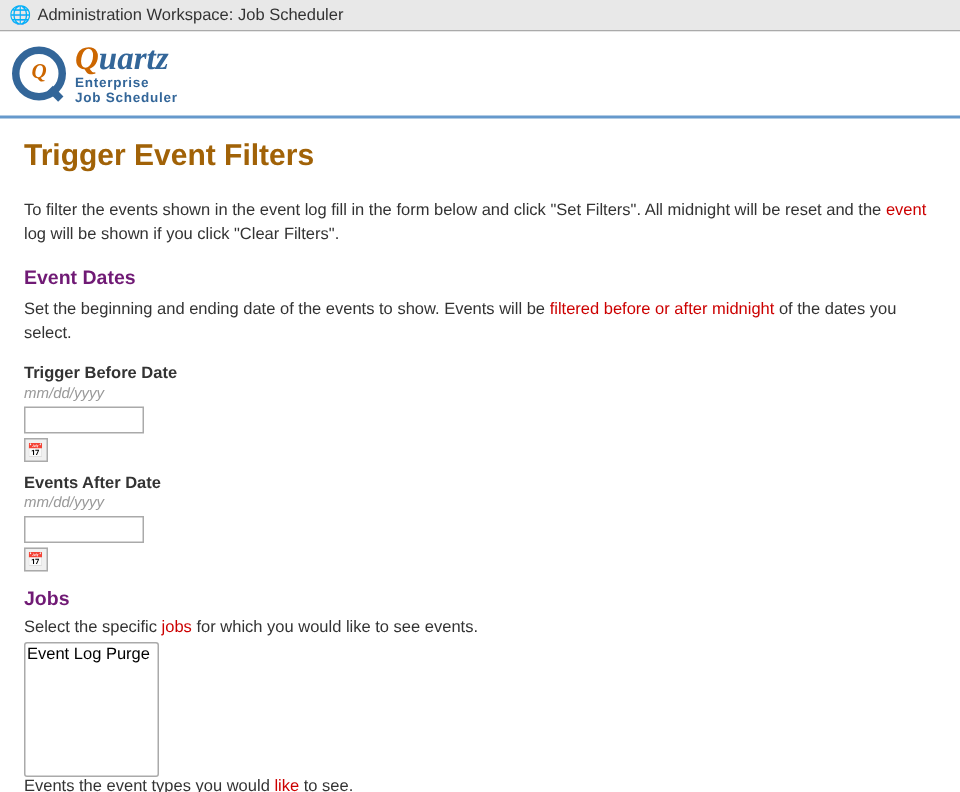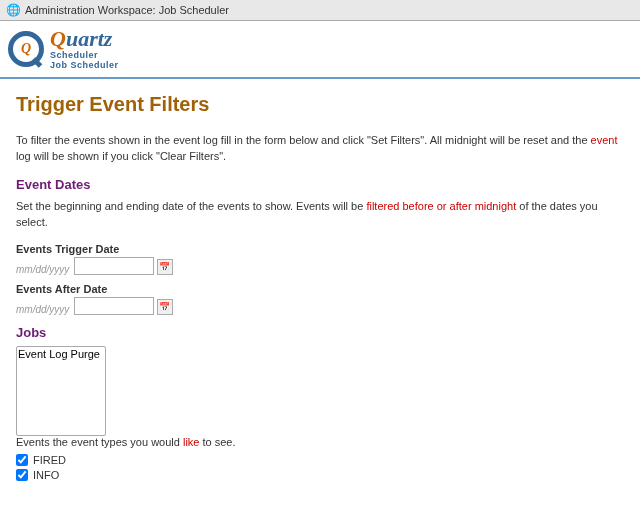--- a/index.html
+++ b/index.html
@@ -96,22 +96,23 @@
       margin-bottom: 8px;
     }
     .field-label {
       font-size: 11px;
       font-weight: bold;
       color: #333;
       margin-bottom: 2px;
     }
     .date-row {
       display: flex;
-      align-items: flex-end;
+      align-items: flex-start;
       gap: 3px;
+      flex-direction: column;
     }
     .date-placeholder {
       font-size: 10px;
       color: #999;
       font-style: italic;
       min-width: 55px;
       display: inline-block;
     }
     .date-input {
       border: 1px solid #aaa;
@@ -192,21 +193,21 @@
     <div style="display:flex;align-items:center;gap:2px;">
 
       <div style="width:36px;height:36px;border-radius:50%;border:5px solid #336699;position:relative;margin-right:4px;flex-shrink:0;">
         <div style="position:absolute;bottom:-3px;right:-3px;width:10px;height:5px;background:#336699;transform:rotate(45deg);"></div>
         <div style="position:absolute;top:50%;left:50%;transform:translate(-50%,-50%);font-size:14px;font-weight:bold;color:#cc6600;font-style:italic;font-family:Georgia,serif;">Q</div>
       </div>
       <div>
         <div class="quartz-word">
           <span style="color:#cc6600;">Q</span><span>uartz</span>
         </div>
-        <div class="subtitle">Scheduler</div>
+        <div class="subtitle">Enterprise</div>
         <div class="subtitle">Job Scheduler</div>
       </div>
     </div>
   </div>
 </div>
 
 <div id="main">
 
   <h1 class="page-title">Trigger Event Filters</h1>
 
@@ -215,40 +216,43 @@
   </div>
 
   
   <div class="section-title">Event Dates</div>
 
   <div class="section-desc">
     <span>Set the beginning and ending date of the events to show. Events will be </span><span class="highlight">filtered before or after midnight</span><span> of the dates you select.</span>
   </div>
 
   <div class="field-group">
-    <div class="field-label">Events Trigger Date</div>
+    <div class="field-label">Trigger Before Date</div>
     <div class="date-row">
       <span class="date-placeholder">mm/dd/yyyy</span>
       <input type="text" class="date-input" style="">
       <div class="cal-icon">📅</div>
     </div>
   </div>
 
   <div class="field-group">
     <div class="field-label">Events After Date</div>
     <div class="date-row">
       <span class="date-placeholder">mm/dd/yyyy</span>
       <input type="text" class="date-input" style="">
       <div class="cal-icon">📅</div>
     </div>
   </div>
 
   
   <div class="section-title">Jobs</div>
 
+  <div class="jobs-desc">
+    <span>Select the specific </span><span class="highlight">jobs</span><span> for which you would like to see events.</span>
+  </div>
 
   <select class="jobs-listbox" multiple="">
     <option>Event Log Purge</option>
   </select>
 
   
 
   <div class="event-types-desc">
     <span>Events the event types you would </span><span class="highlight">like</span><span> to see.</span>
   </div>

